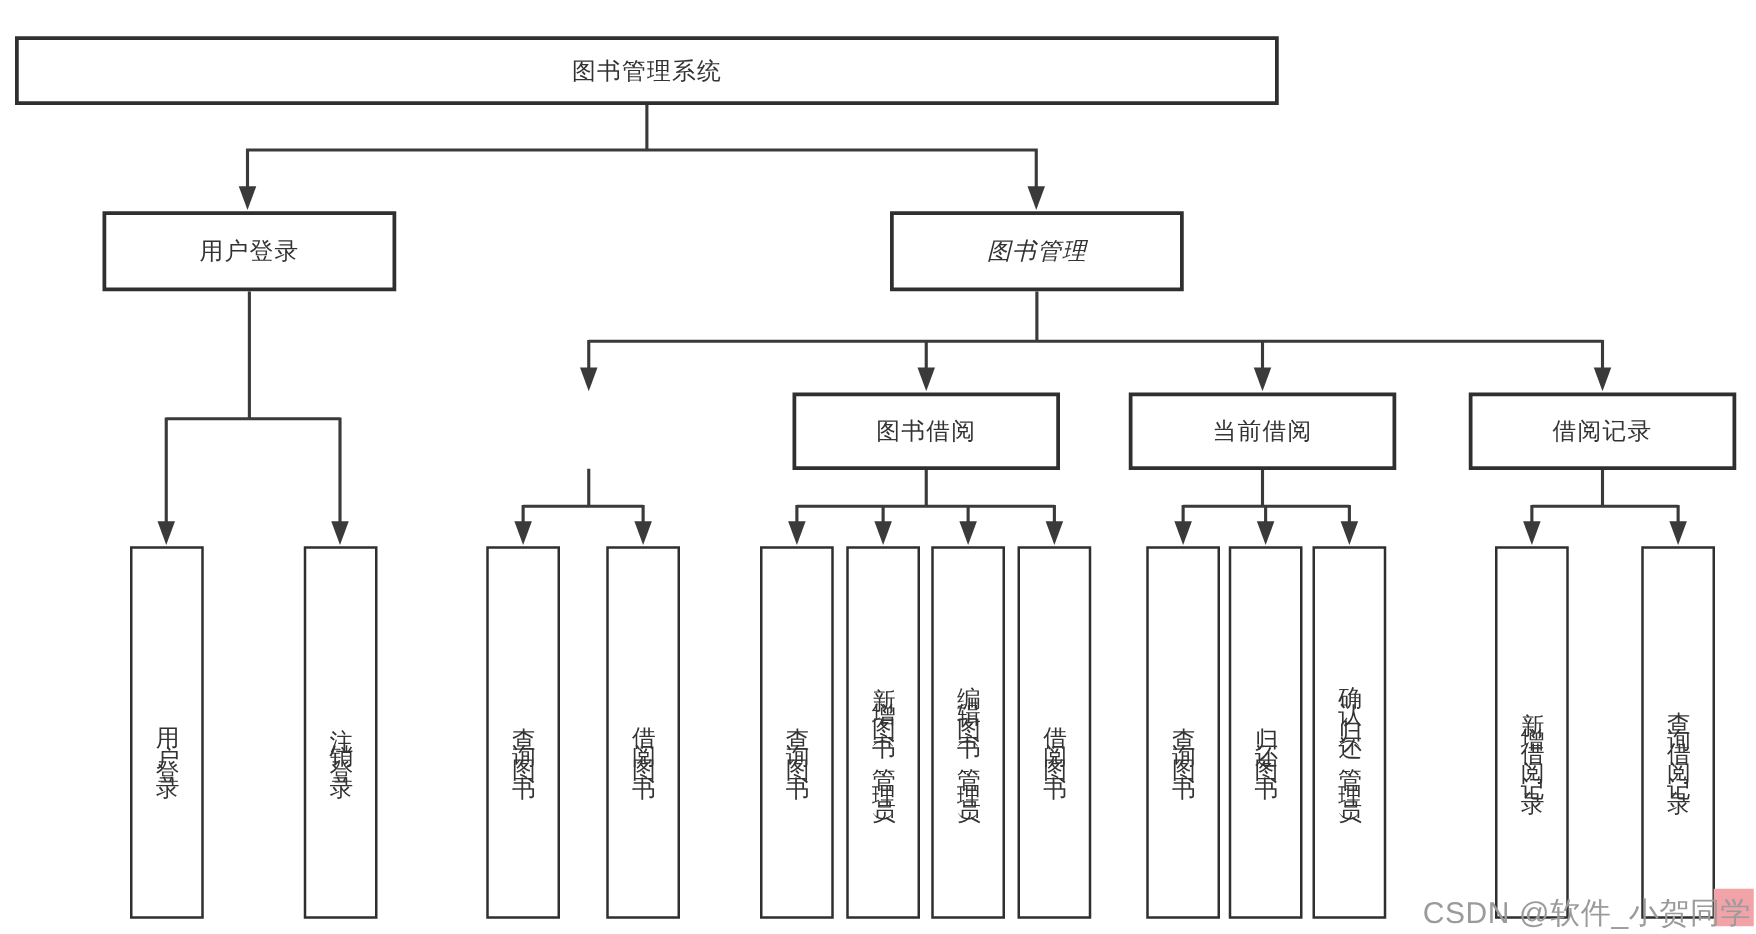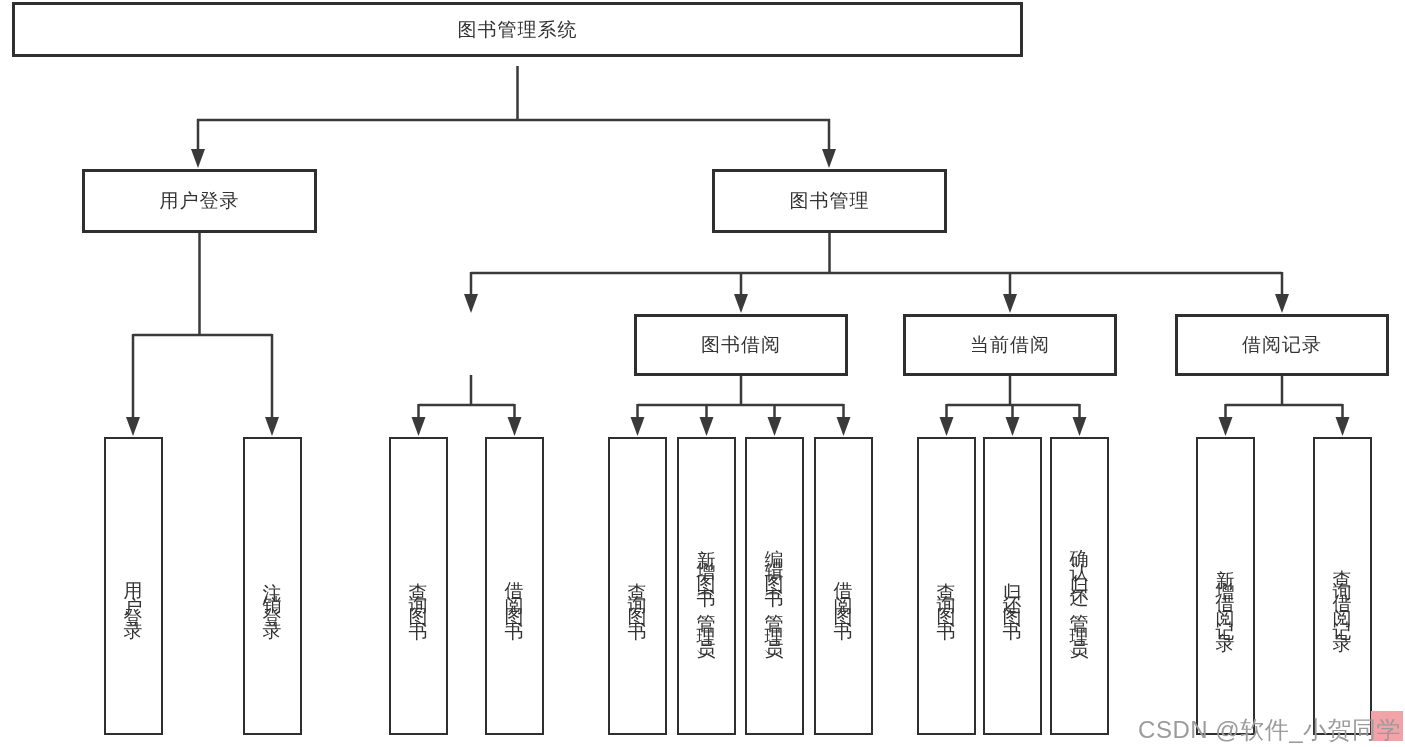--- a/index.html
+++ b/index.html
@@ -121,28 +121,28 @@
       <polygon points="1072.5,417 1086.5,417 1079.5,436"></polygon>
     </g>
 
     <g>
       <path d="M1282 375 V406 M1225.5 405 H1342.5 M1225.5 404 V421 M1342.5 404 V421"></path>
       <polygon points="1218.5,417 1232.5,417 1225.5,436"></polygon>
       <polygon points="1335.5,417 1349.5,417 1342.5,436"></polygon>
     </g>
   </svg>
 
-  <div class="box" style="left:12px; top:2px; width:1011px; height:55px;">
+  <div class="box" style="left:12px; top:29px; width:1011px; height:55px;">
     <span class="hlabel">图书管理系统</span>
   </div>
 
   <div class="box" style="left:82px; top:169px; width:235px; height:64px;">
     <span class="hlabel">用户登录</span>
   </div>
-  <div class="box" style="left:712px; top:169px; width:235px; height:64px;">
+  <div class="box" style="left:712px; top:169px; width:235px; height:64px;font-style:italic;">
     <span class="hlabel">图书管理</span>
   </div>
 
   <div class="box" style="left:903px; top:314px; width:214px; height:62px;">
     <span class="hlabel">当前借阅</span>
   </div>
   <div class="box" style="left:634px; top:314px; width:214px; height:62px;">
     <span class="hlabel">图书借阅</span>
   </div>
   <div class="box" style="left:1175px; top:314px; width:214px; height:62px;">

